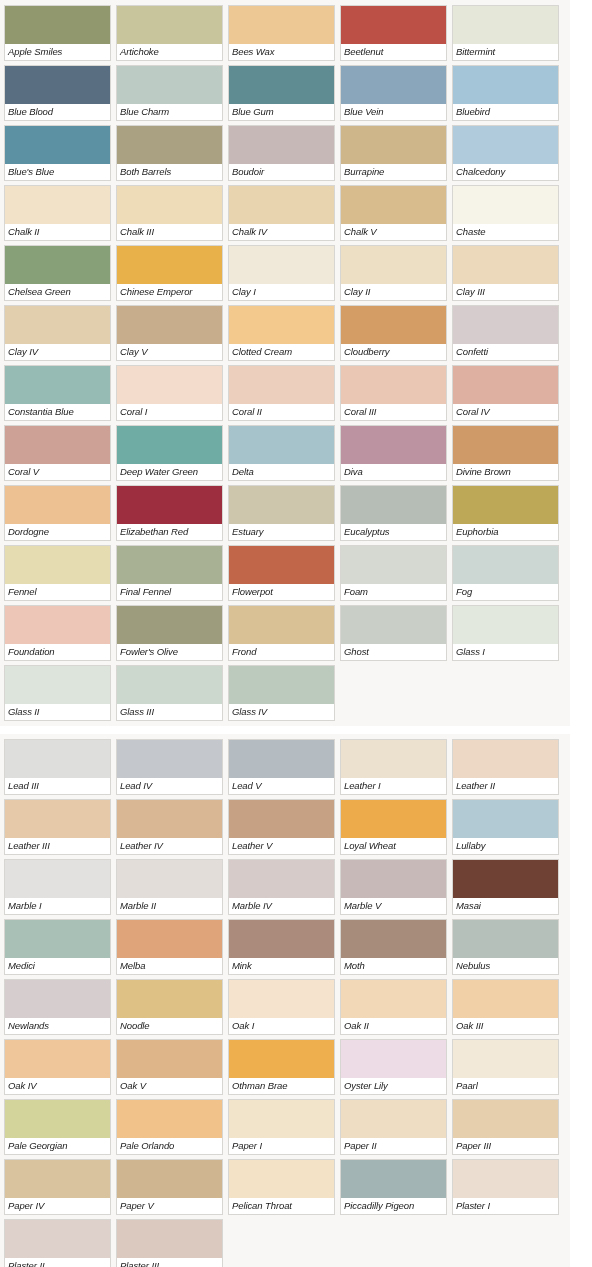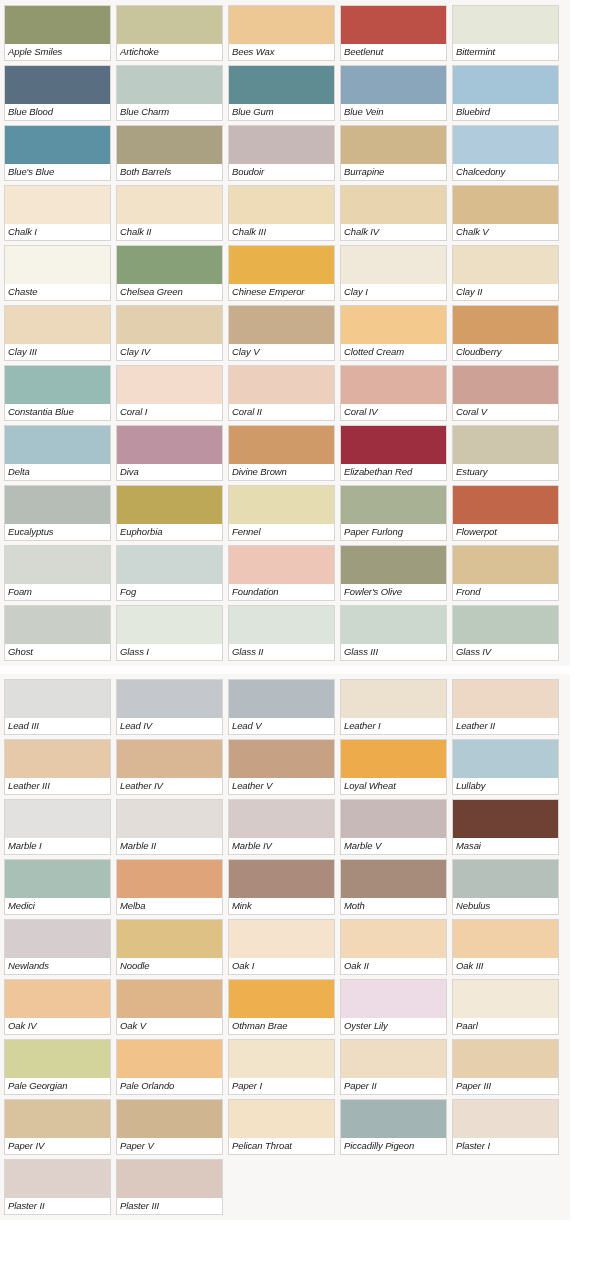--- a/index.html
+++ b/index.html
@@ -155,26 +155,20 @@
           </div>
         </div>
         <div class="swatch-cell">
           <div class="swatch-card">
             <span class="swatch-color" style="background-color: rgb(175, 203, 220);"></span>
             <span class="swatch-label">Chalcedony</span>
           </div>
         </div>
         <div class="swatch-cell">
           <div class="swatch-card">
-            <span class="swatch-color" style="background-color: rgb(244, 230, 208);"></span>
-            <span class="swatch-label">Chalk I</span>
-          </div>
-        </div>
-        <div class="swatch-cell">
-          <div class="swatch-card">
             <span class="swatch-color" style="background-color: rgb(241, 226, 200);"></span>
             <span class="swatch-label">Chalk II</span>
           </div>
         </div>
         <div class="swatch-cell">
           <div class="swatch-card">
             <span class="swatch-color" style="background-color: rgb(238, 220, 185);"></span>
             <span class="swatch-label">Chalk III</span>
           </div>
         </div>
@@ -245,68 +239,92 @@
           </div>
         </div>
         <div class="swatch-cell">
           <div class="swatch-card">
             <span class="swatch-color" style="background-color: rgb(212, 157, 101);"></span>
             <span class="swatch-label">Cloudberry</span>
           </div>
         </div>
         <div class="swatch-cell">
           <div class="swatch-card">
+            <span class="swatch-color" style="background-color: rgb(214, 204, 205);"></span>
+            <span class="swatch-label">Confetti</span>
+          </div>
+        </div>
+        <div class="swatch-cell">
+          <div class="swatch-card">
             <span class="swatch-color" style="background-color: rgb(150, 187, 181);"></span>
             <span class="swatch-label">Constantia Blue</span>
           </div>
         </div>
         <div class="swatch-cell">
           <div class="swatch-card">
             <span class="swatch-color" style="background-color: rgb(244, 220, 205);"></span>
             <span class="swatch-label">Coral I</span>
           </div>
         </div>
         <div class="swatch-cell">
           <div class="swatch-card">
             <span class="swatch-color" style="background-color: rgb(236, 207, 189);"></span>
             <span class="swatch-label">Coral II</span>
           </div>
         </div>
         <div class="swatch-cell">
           <div class="swatch-card">
+            <span class="swatch-color" style="background-color: rgb(234, 199, 180);"></span>
+            <span class="swatch-label">Coral III</span>
+          </div>
+        </div>
+        <div class="swatch-cell">
+          <div class="swatch-card">
             <span class="swatch-color" style="background-color: rgb(221, 176, 162);"></span>
             <span class="swatch-label">Coral IV</span>
           </div>
         </div>
         <div class="swatch-cell">
           <div class="swatch-card">
             <span class="swatch-color" style="background-color: rgb(205, 161, 149);"></span>
             <span class="swatch-label">Coral V</span>
           </div>
         </div>
         <div class="swatch-cell">
           <div class="swatch-card">
+            <span class="swatch-color" style="background-color: rgb(111, 173, 164);"></span>
+            <span class="swatch-label">Deep Water Green</span>
+          </div>
+        </div>
+        <div class="swatch-cell">
+          <div class="swatch-card">
             <span class="swatch-color" style="background-color: rgb(166, 195, 204);"></span>
             <span class="swatch-label">Delta</span>
           </div>
         </div>
         <div class="swatch-cell">
           <div class="swatch-card">
             <span class="swatch-color" style="background-color: rgb(187, 147, 161);"></span>
             <span class="swatch-label">Diva</span>
           </div>
         </div>
         <div class="swatch-cell">
           <div class="swatch-card">
             <span class="swatch-color" style="background-color: rgb(207, 154, 103);"></span>
             <span class="swatch-label">Divine Brown</span>
           </div>
         </div>
         <div class="swatch-cell">
           <div class="swatch-card">
+            <span class="swatch-color" style="background-color: rgb(238, 193, 147);"></span>
+            <span class="swatch-label">Dordogne</span>
+          </div>
+        </div>
+        <div class="swatch-cell">
+          <div class="swatch-card">
             <span class="swatch-color" style="background-color: rgb(157, 46, 63);"></span>
             <span class="swatch-label">Elizabethan Red</span>
           </div>
         </div>
         <div class="swatch-cell">
           <div class="swatch-card">
             <span class="swatch-color" style="background-color: rgb(205, 198, 173);"></span>
             <span class="swatch-label">Estuary</span>
           </div>
         </div>
@@ -324,21 +342,21 @@
         </div>
         <div class="swatch-cell">
           <div class="swatch-card">
             <span class="swatch-color" style="background-color: rgb(229, 220, 178);"></span>
             <span class="swatch-label">Fennel</span>
           </div>
         </div>
         <div class="swatch-cell">
           <div class="swatch-card">
             <span class="swatch-color" style="background-color: rgb(168, 177, 147);"></span>
-            <span class="swatch-label">Paper Furlong</span>
+            <span class="swatch-label">Final Fennel</span>
           </div>
         </div>
         <div class="swatch-cell">
           <div class="swatch-card">
             <span class="swatch-color" style="background-color: rgb(194, 102, 74);"></span>
             <span class="swatch-label">Flowerpot</span>
           </div>
         </div>
         <div class="swatch-cell">
           <div class="swatch-card">

